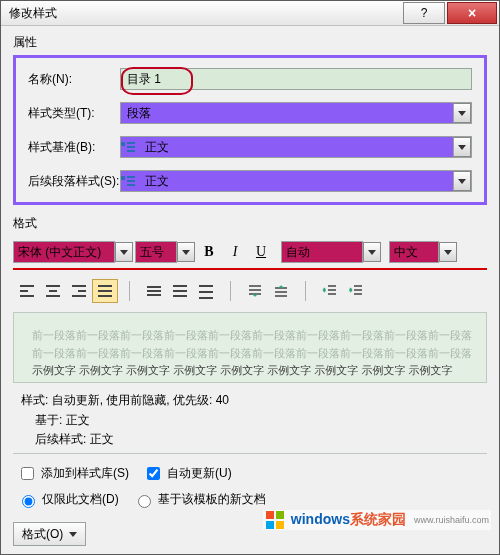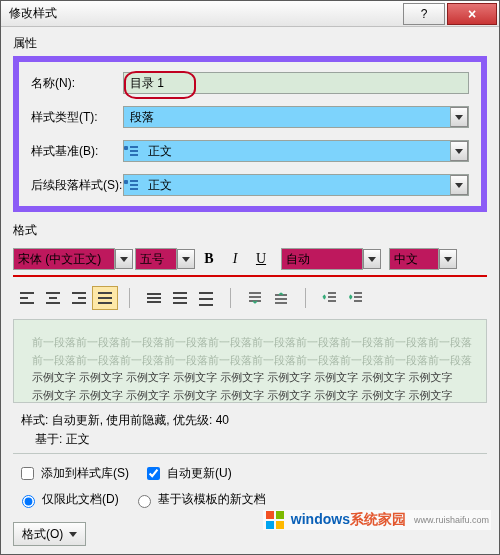--- a/index.html
+++ b/index.html
@@ -6,29 +6,29 @@
   .window{width:500px;height:555px;box-sizing:border-box;background:#f0f0f0;border:1px solid #5a5a5a;display:flex;flex-direction:column;position:relative;overflow:hidden}
   
   .titlebar{height:28px;background:linear-gradient(#fdfdfd,#e6e6e6);border-bottom:1px solid #c0c0c0;display:flex;align-items:center;padding:0 2px 0 8px}
   .titlebar .title{flex:1 1 auto;font-size:12px}
   .titlebar .btn{width:40px;height:20px;border:1px solid #8a8a8a;display:flex;align-items:center;justify-content:center;margin-left:2px;font-size:12px}
   .titlebar .btn.help{background:linear-gradient(#fdfdfd,#e4e4e4)}
   .titlebar .btn.close{width:48px;background:linear-gradient(#e57373,#c93535);border-color:#8b1e1e;color:#fff;font-size:14px;font-weight:bold}
   
   .body{flex:1 1 auto;display:flex;flex-direction:column;padding:8px 12px 6px 12px;overflow:hidden}
   .section-label{font-size:12px;margin:0 0 4px 0}
-  .fieldset{border:6px solid #8b5cf6;background:#f0f0f0;padding:10px 12px;margin:0 0 10px 0}
+  .fieldset{border:3px solid #8b5cf6;background:#f0f0f0;padding:10px 12px;margin:0 0 10px 0}
   .row{display:flex;align-items:center;margin:0 0 12px 0}
   .row:last-child{margin-bottom:0}
   .row .lab{width:92px;font-size:12px}
   .row .control{flex:1 1 auto}
   .namebox{border:1px solid #9aa39d;background:#d9ead9;height:20px;display:flex;align-items:center;position:relative}
   .namebox .circled{position:absolute;left:0;top:-2px;width:68px;height:24px;border:2px solid #c00020;border-radius:12px/10px;pointer-events:none}
   .namebox input{border:none;background:transparent;height:24px;width:100%;padding:0 6px;font-size:12px;outline:none}
-  .combo{display:flex;align-items:center;border:1px solid #9aa39d;background:#7dd3fc;height:20px}
+  .combo{display:flex;align-items:center;border:1px solid #9aa39d;background:#8b5cf6;height:20px}
   .combo .val{flex:1 1 auto;padding:0 6px;font-size:12px}
   .combo .icon{width:14px;height:14px;display:flex;align-items:center;justify-content:center;margin:0 4px 0 0}
   .combo.drop-only .drop{width:18px;height:20px;border-left:1px solid #9aa39d;background:linear-gradient(#fdfdfd,#d7d7d7);display:flex;align-items:center;justify-content:center}
   .drop{width:18px;height:20px;border:1px solid #888;background:linear-gradient(#fdfdfd,#d7d7d7);display:flex;align-items:center;justify-content:center;box-sizing:border-box}
   .tri{width:0;height:0;border-left:4px solid transparent;border-right:4px solid transparent;border-top:5px solid #333}
   .para-icon{width:14px;height:12px;position:relative}
   .para-icon::before{content:"";position:absolute;left:0;top:1px;width:4px;height:4px;background:#2a6fb5;border-radius:1px}
   .para-icon::after{content:"";position:absolute;left:6px;top:1px;right:0;height:2px;background:#2a6fb5;box-shadow:0 4px 0 #2a6fb5,0 8px 0 #2a6fb5}
   
   .fmt-top{display:flex;align-items:center;gap:2px;margin:4px 0 4px 0}
@@ -272,20 +272,21 @@
       <div class="ghost">前一段落前一段落前一段落前一段落前一段落前一段落前一段落前一段落前一段落前一段落</div>
       <div class="ghost">前一段落前一段落前一段落前一段落前一段落前一段落前一段落前一段落前一段落前一段落</div>
       <div class="solid">示例文字 示例文字 示例文字 示例文字 示例文字 示例文字 示例文字 示例文字 示例文字</div>
       <div class="solid">示例文字 示例文字 示例文字 示例文字 示例文字 示例文字 示例文字 示例文字 示例文字</div>
 
     </div>
 
     <div class="summary">
       <div>样式: 自动更新, 使用前隐藏, 优先级: 40</div>
       <div style="padding-left:14px">基于: 正文</div>
+      <div style="padding-left:14px">后续样式: 正文</div>
     </div>
 
     <div class="bottom">
       <div class="chkrow">
         <label class="chk">
           <input type="checkbox" style="">
           <span>添加到样式库(S)</span>
         </label>
         <label class="chk">
           <input type="checkbox" checked="" style="">

